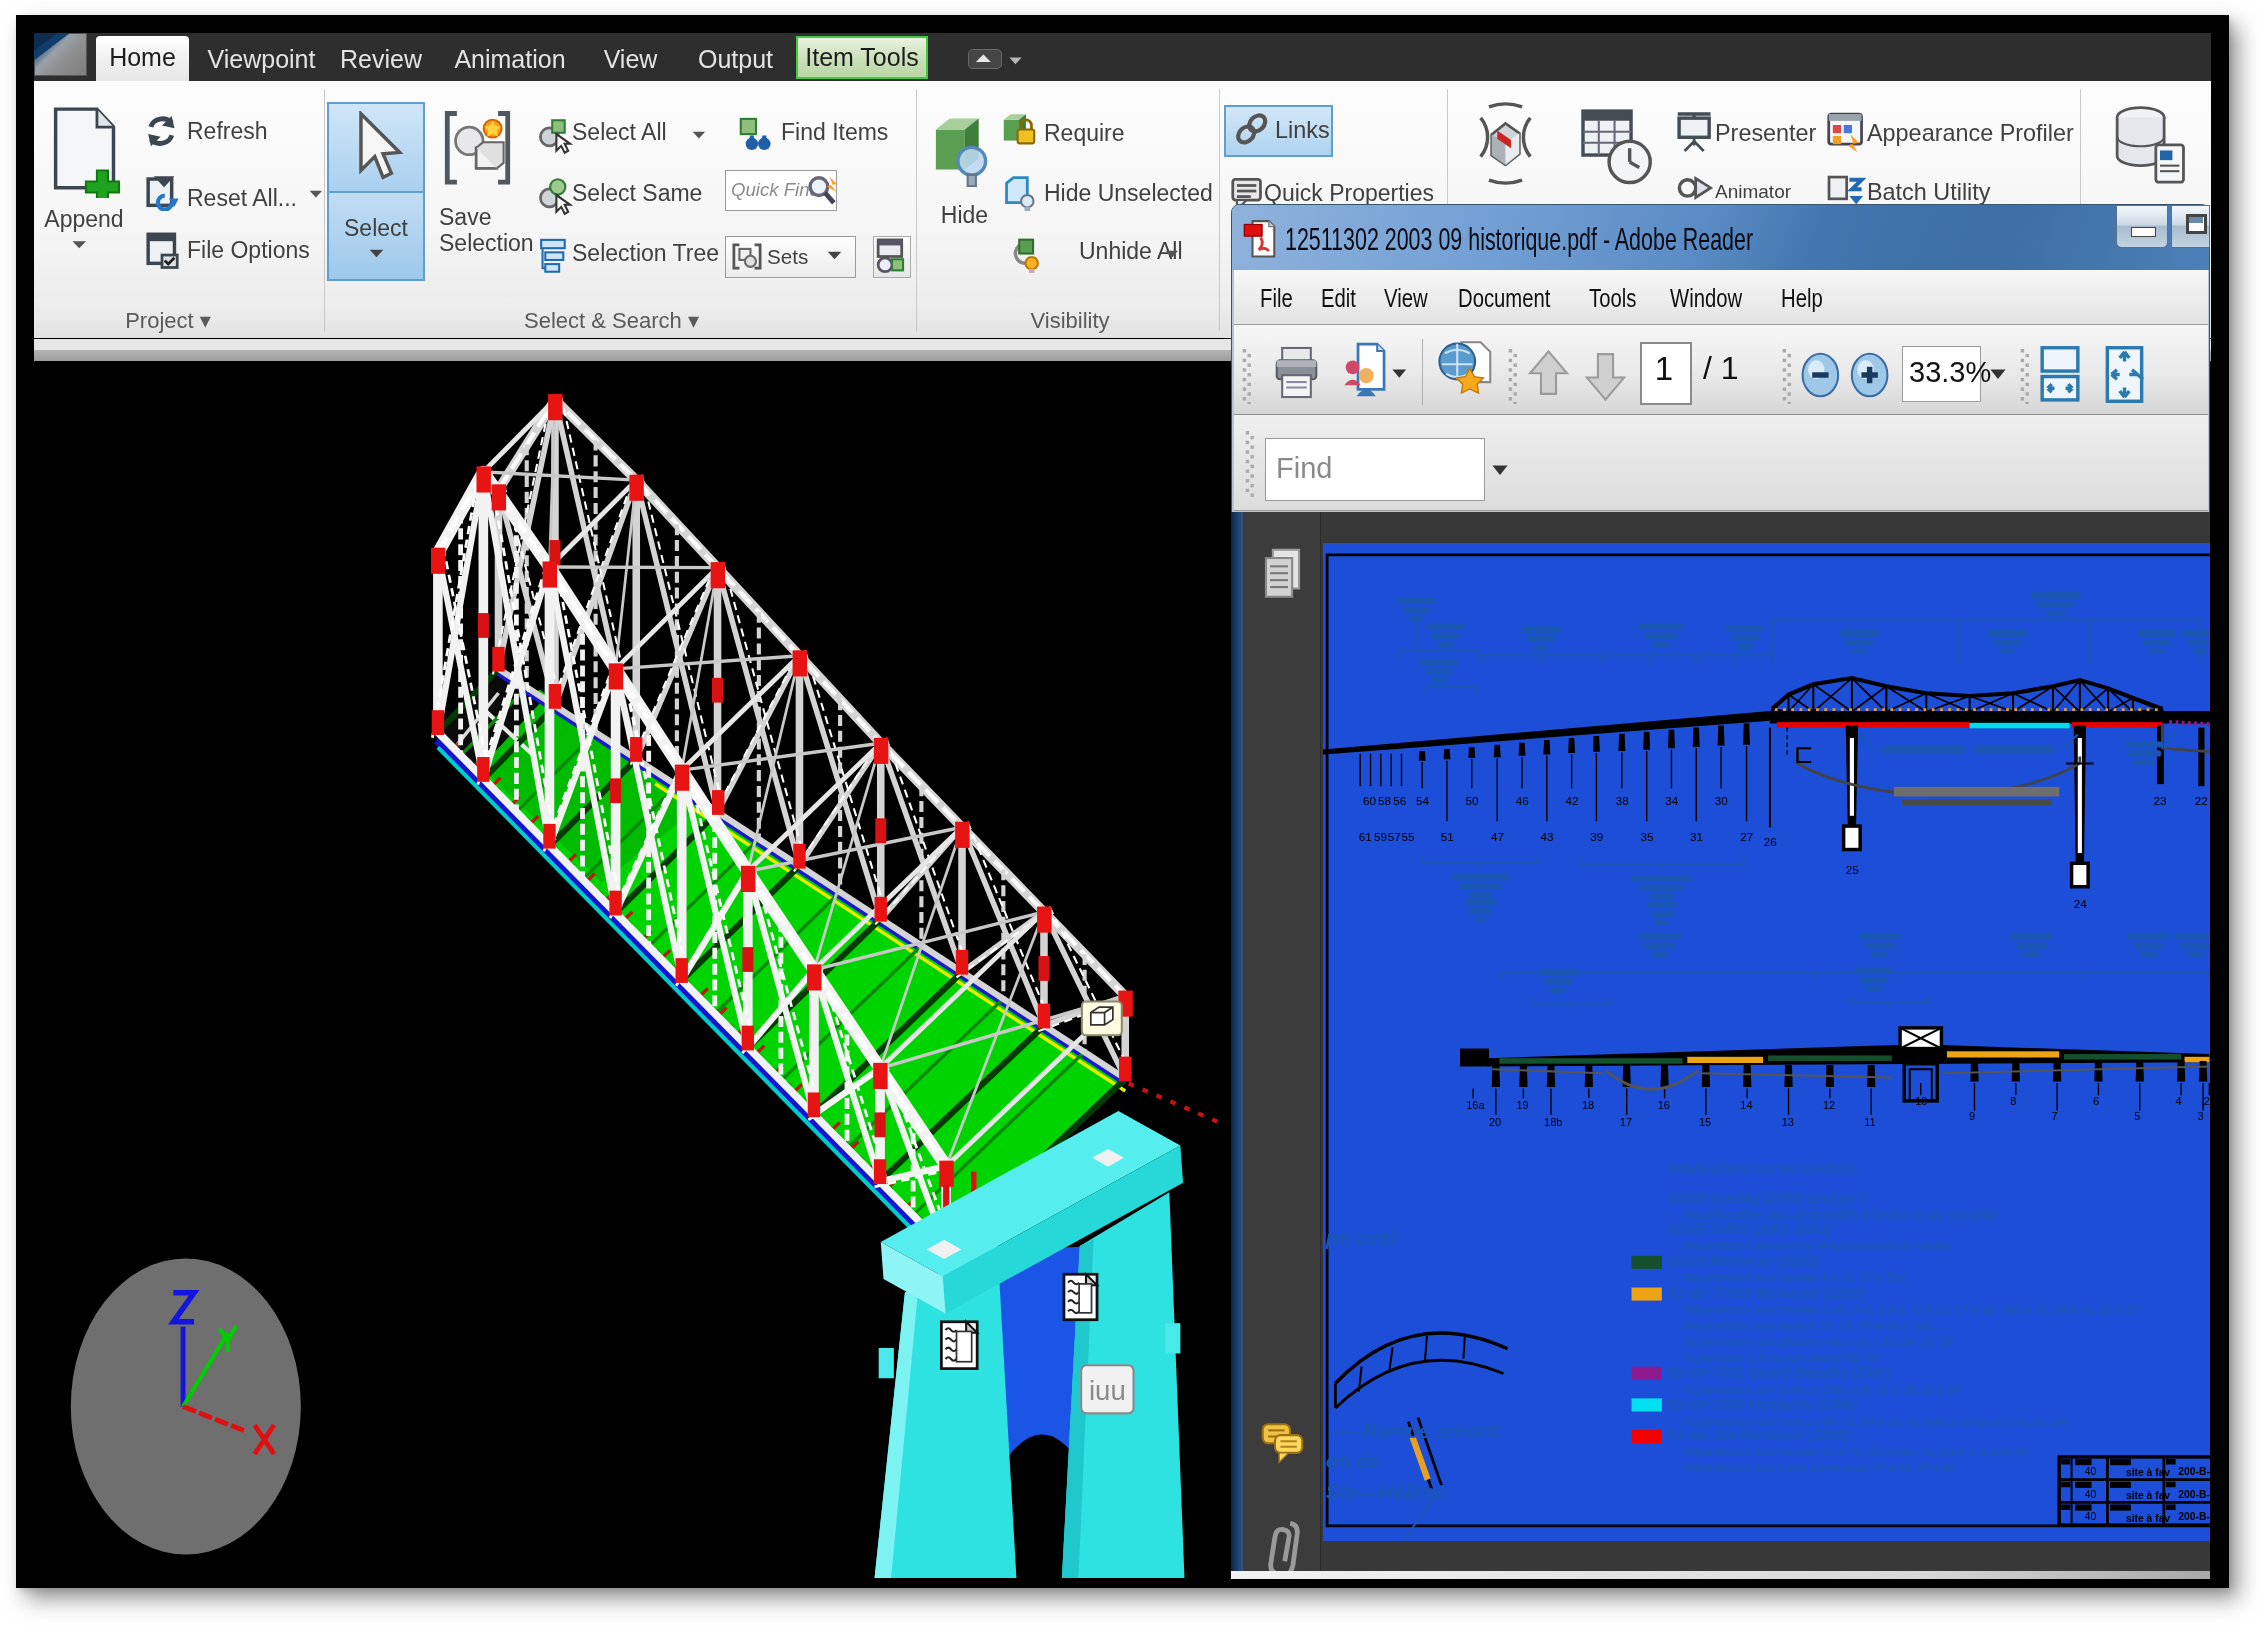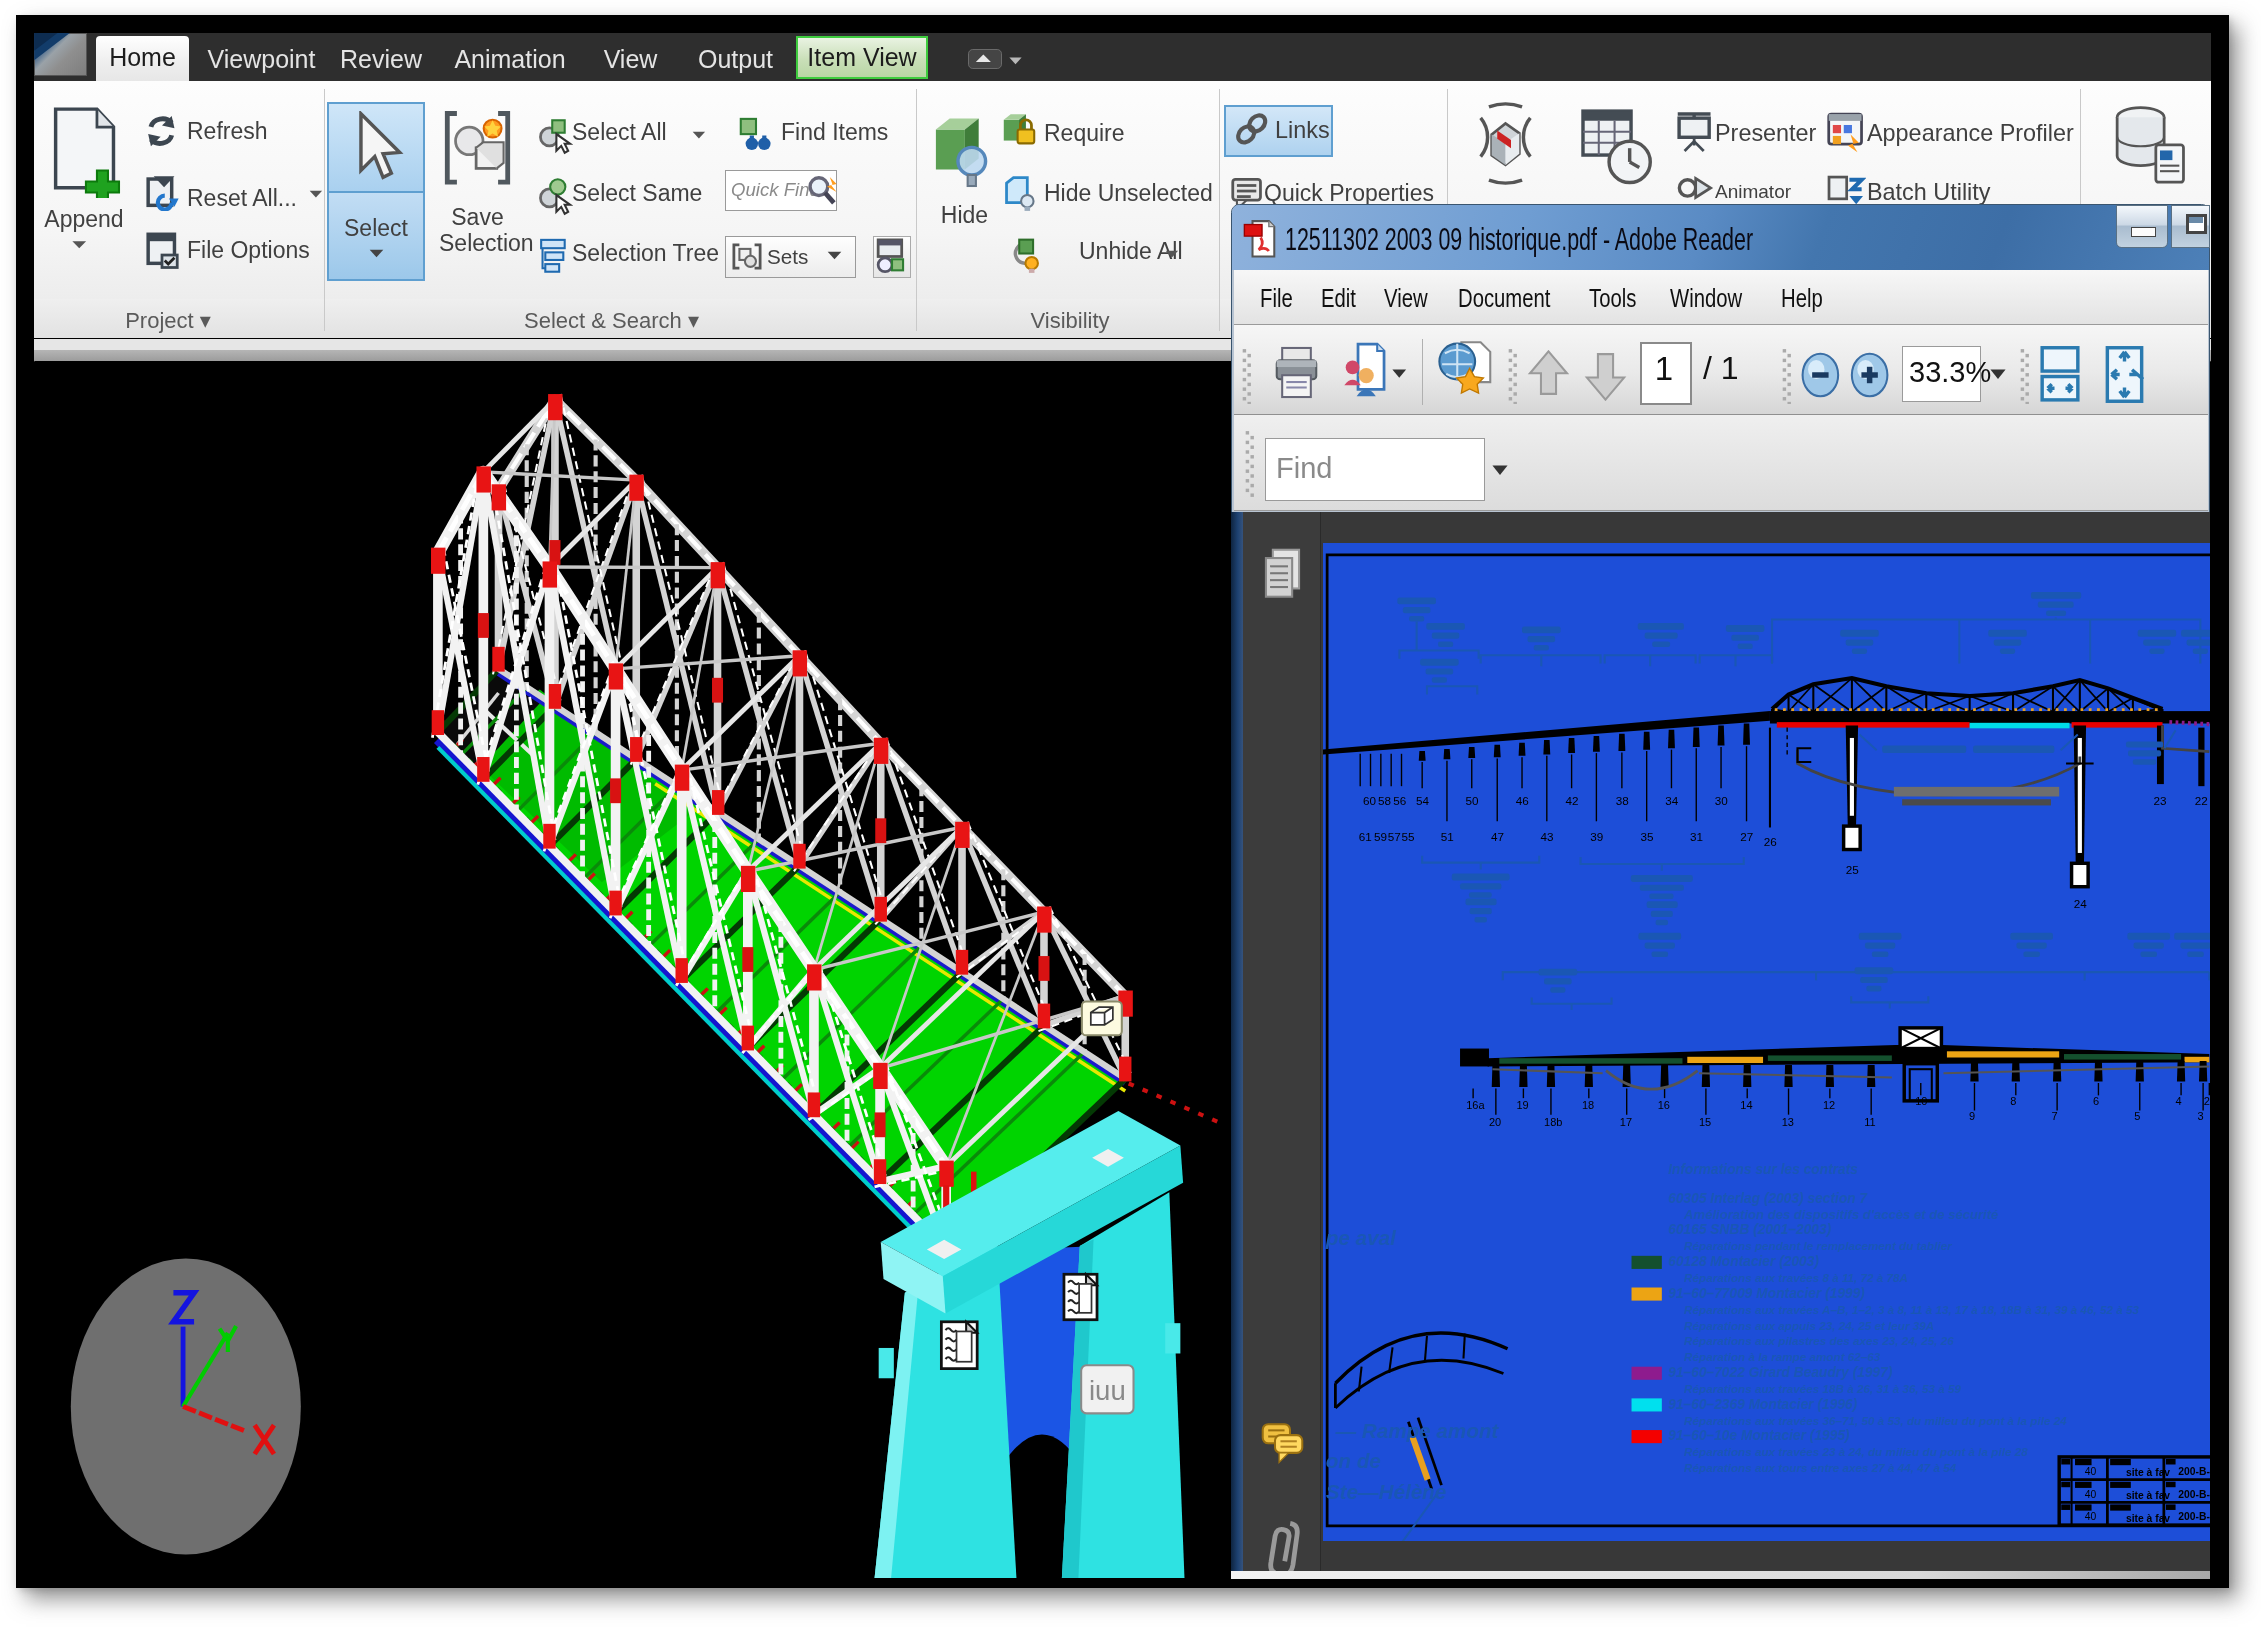--- a/index.html
+++ b/index.html
@@ -21,21 +21,21 @@
       <polygon points="0,0 34,0 0,26" fill="#0d2c50"></polygon>
     </svg>
 <div class="abs" style="left:80px;top:21.4px;width:93px;height:45px;background:linear-gradient(#ffffff,#eeeeee 60%,#e7e7e7);border-radius:4.1px 4.1px 0 0;"></div>
 <div class="tabtxt" style="left:80px;width:93px;color:#1c1c1c;top:21.4px;">Home</div>
 <div class="tabtxt" style="left:187px;width:117px;">Viewpoint</div>
 <div class="tabtxt" style="left:322px;width:86px;">Review</div>
 <div class="tabtxt" style="left:432px;width:124px;">Animation</div>
 <div class="tabtxt" style="left:580px;width:69px;">View</div>
 <div class="tabtxt" style="left:673px;width:93px;">Output</div>
 <div class="abs" style="left:780px;top:21.4px;width:132px;height:43px;background:linear-gradient(#e9f3e2,#c9dfb8 55%,#b9d6a5);border:2.8px solid #3ecc3e;box-sizing:border-box;"></div>
-<div class="tabtxt" style="left:780px;width:132px;color:#1c1c1c;top:21.4px;">Item View</div>
+<div class="tabtxt" style="left:780px;width:132px;color:#1c1c1c;top:21.4px;">Item Tools</div>
 <div class="abs" style="left:952px;top:34px;width:32px;height:18px;background:#454545;border:1.4px solid #6a6a6a;border-radius:4.8px;"></div>
 <svg class="abs" style="left:957px;top:38px;" width="20.7" height="11" viewBox="0 0 30 16">
       <polygon points="15,2 26,13 4,13" fill="#e8e8e8"></polygon>
     </svg>
 <svg class="abs" style="left:992px;top:41px;" width="15" height="9.6" viewBox="0 0 22 14">
       <polygon points="2,2 20,2 11,12" fill="#b8b8b8"></polygon>
     </svg>
 <div class="abs" style="left:18px;top:66px;width:2177px;height:218px;background:linear-gradient(#fdfdfd,#f5f5f5 70%,#ededed);"></div>
 <div class="abs" style="left:18px;top:284px;width:2177px;height:39px;background:linear-gradient(#efefef,#e2e2e2);"></div>
 <div class="abs" style="left:18px;top:324px;width:2177px;height:11px;background:#e6e6e6;"></div>
@@ -92,21 +92,21 @@
     </svg>
 <svg class="abs" style="left:427px;top:93px;" width="69" height="81" viewBox="0 0 100 118">
 <path d="M20 8 L6 8 L6 108 L20 108" fill="none" stroke="#50585e" stroke-width="7"></path>
 <path d="M80 8 L94 8 L94 108 L80 108" fill="none" stroke="#50585e" stroke-width="7"></path>
 <circle cx="38" cy="48" r="20" fill="#e8e8ea" stroke="#777" stroke-width="4"></circle>
 <rect x="48" y="58" width="30" height="30" fill="#f2f2f2" stroke="#666" stroke-width="4"></rect>
 <path d="M48 58 l10 -8 h30 v30 l-10 8" fill="#e0e0e0" stroke="#666" stroke-width="3"></path>
 <circle cx="72" cy="30" r="13" fill="#ff9a1e" stroke="#d86400" stroke-width="3"></circle>
 <path d="M72 18 l4 8 l8 1 l-6 6 l2 9 l-8 -5 l-8 5 l2 -9 l-6 -6 l8 -1 Z" fill="#ffd23e"></path>
 </svg>
-<div class="ribtxt" style="left:423px;top:189px;width:77px;text-align:center;">Save<br>Selection</div>
+<div class="ribtxt" style="left:423px;top:189px;width:77px;text-align:left;">Save<br>Selection</div>
 <svg class="abs" style="left:521px;top:101px;" width="36" height="39" viewBox="0 0 52 56">
       <circle cx="18" cy="30" r="13" fill="#cfd4d8" stroke="#666" stroke-width="4"></circle>
       <rect x="22" y="6" width="18" height="18" fill="#8fbf7f" stroke="#2e7d32" stroke-width="3"></rect>
       <path d="M28 26 l0 24 l7 -7 l5 10 l5 -3 l-5 -10 l8 0 Z" fill="#fff" stroke="#333" stroke-width="3"></path>
     </svg>
 <div class="ribtxt" style="left:556px;top:104px;">Select All</div>
 <svg class="abs" style="left:676px;top:116px;" width="13.8" height="8.3" viewBox="0 0 20 12">
       <polygon points="1,1 19,1 10,11" fill="#555"></polygon>
     </svg>
 <svg class="abs" style="left:521px;top:162px;" width="36" height="39" viewBox="0 0 52 56">

